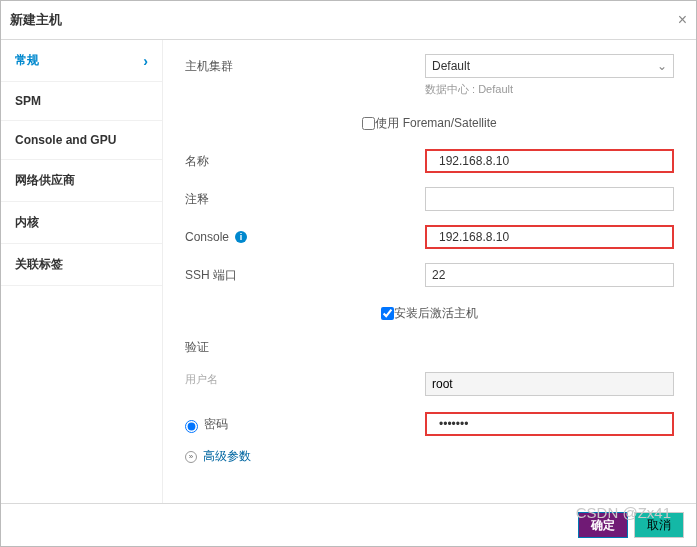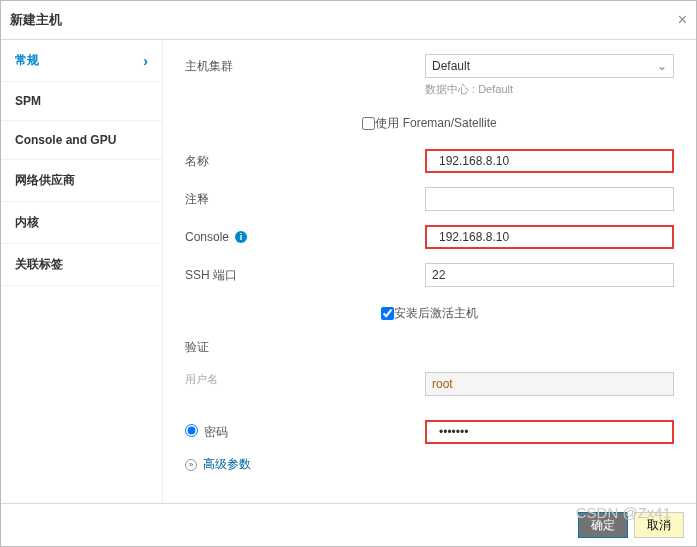--- a/index.html
+++ b/index.html
@@ -11,37 +11,37 @@
     .body { flex: 1; display: flex; overflow: hidden; }
     .sidebar { width: 162px; border-right: 1px solid #eee; display: flex; flex-direction: column; }
     .side-item { padding: 12px 14px; border-bottom: 1px solid #f0f0f0; font-weight: 600; font-size: 12px; color: #333; cursor: pointer; display: flex; justify-content: space-between; align-items: center; }
     .side-item.active { color: #0088ce; }
     .side-item .chev { color: #0088ce; font-size: 14px; }
     .main { flex: 1; padding: 14px 22px; overflow-y: auto; }
     .form-row { display: flex; align-items: center; margin-bottom: 14px; min-height: 24px; justify-content: center; }
     .form-row .lbl { width: 240px; color: #555; font-size: 12px; display: flex; align-items: center; gap: 6px; }
     .form-row .fld { flex: 1; }
     .select, .input { width: 100%; height: 24px; border: 1px solid #ccc; background: #fff; padding: 2px 6px; font-size: 12px; color: #333; }
-    .input.readonly { background: #f5f5f5; color: #a16207; }
+    .input.readonly { background: #f5f5f5; color: #000000; }
     .select { display: flex; justify-content: space-between; align-items: center; }
     .hint { color: #999; font-size: 11px; margin-top: 4px; text-align: left; }
     .hint-row { margin-left: 240px; margin-top: -10px; margin-bottom: 14px; }
     .chk { display: flex; align-items: center; color: #555; }
     .chk input { width: 13px; height: 13px; }
     .section-title { color: #555; font-size: 12px; margin-top: 10px; margin-bottom: 16px; font-weight: 400; }
-    .sublabel { color: #aaa; font-size: 11px; margin-bottom: 24px; }
+    .sublabel { color: #aaa; font-size: 11px; margin-bottom: 16px; }
     .radio-row { display: flex; align-items: center; margin-bottom: 12px; }
-    .radio-row .rlabel { width: 240px; color: #555; display: flex; align-items: flex-start; gap: 6px; }
+    .radio-row .rlabel { width: 240px; color: #555; display: flex; align-items: flex-end; gap: 6px; }
     .radio-row input[type="radio"] { margin: 0; }
     .info-ico { display: inline-flex; width: 12px; height: 12px; border-radius: 50%; background: #0088ce; color: #fff; align-items: center; justify-content: center; font-size: 9px; font-weight: bold; }
     .adv { display: flex; align-items: center; gap: 6px; color: #0066a1; font-size: 12px; cursor: pointer; margin-top: 4px; }
     .adv-ico { display: inline-flex; width: 12px; height: 12px; border-radius: 50%; border: 1px solid #999; align-items: center; justify-content: center; font-size: 8px; color: #666; }
     .footer { border-top: 1px solid #d9d9d9; padding: 8px 12px; display: flex; justify-content: flex-end; gap: 6px; }
-    .btn { height: 26px; padding: 0 12px; font-size: 12px; border: 1px solid #ccc; background: #fef9c3; cursor: pointer; }
-    .btn.primary { background: #737373; color: #fff; border-color: #0077b3; }
+    .btn { height: 26px; padding: 0 12px; font-size: 12px; border: 1px solid #ccc; background: #14b8a6; cursor: pointer; }
+    .btn.primary { background: #701a75; color: #fff; border-color: #0077b3; font-weight: bold; }
     .hl { border: 2px solid #e53935 !important; padding-left: 12px; }
     .watermark { position: absolute; right: 26px; bottom: 26px; color: #c9c9c9; font-size: 15px; pointer-events: none; font-family: Arial; }
     .wrap { position: relative; width: 697px; }
   </style>
 </head>
 <body>
 
 <div class="wrap">
 <div class="dialog">
   <div class="titlebar">

